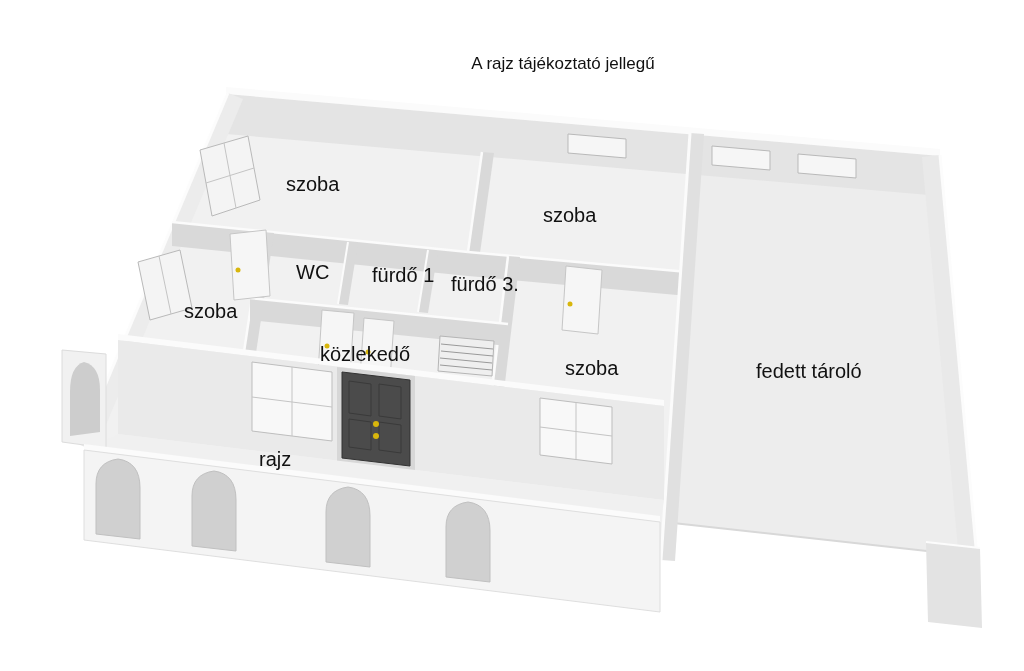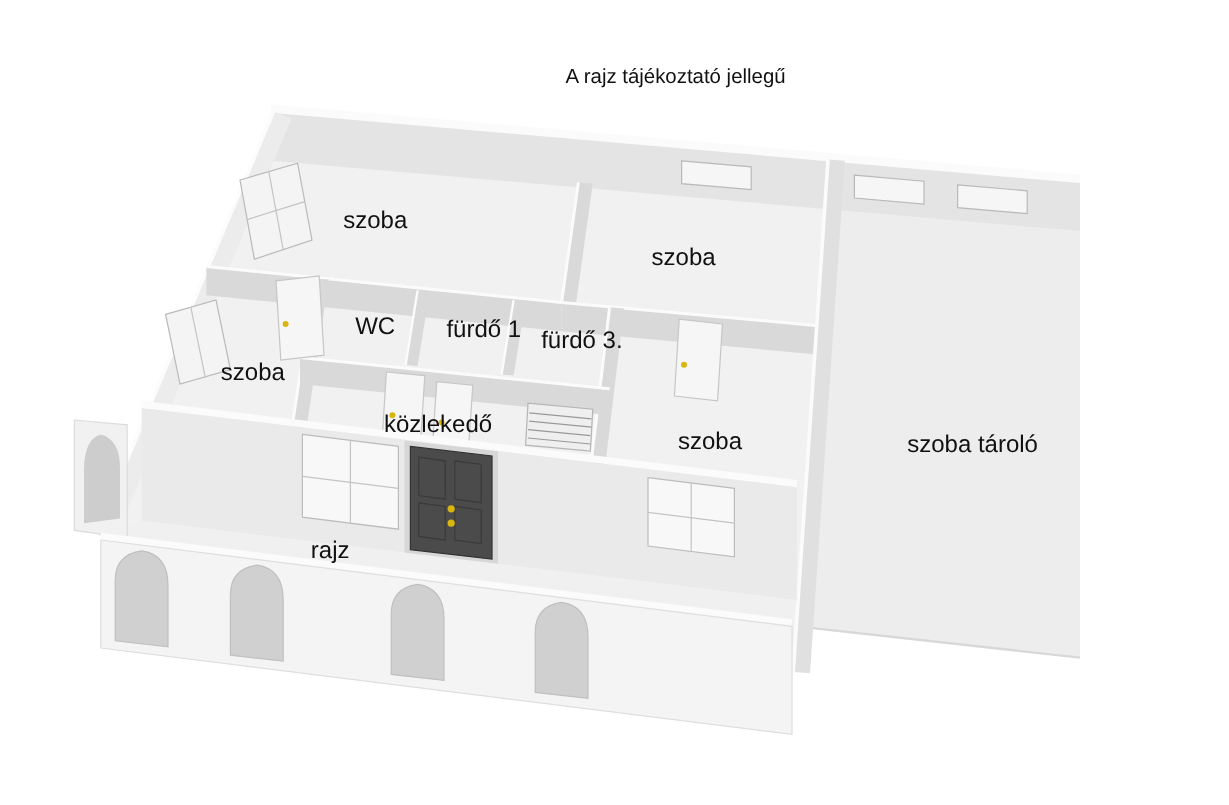--- a/index.html
+++ b/index.html
@@ -1,17 +1,17 @@
 <!DOCTYPE html>
 <html><head>
 <meta charset="utf-8">
 <style>
   html,body{margin:0;padding:0;background:#fff;}
   .stage{
-    position:relative;width:900px;height:671px;background:#fff;overflow:hidden;
+    position:relative;width:1024px;height:671px;background:#fff;overflow:hidden;
     font-family:"Liberation Sans",sans-serif;
   }
   .stage svg{position:absolute;left:0;top:0;}
   .label{
     position:absolute;font-size:20px;color:#111;white-space:nowrap;
     font-family:"Liberation Sans",sans-serif;
   }
   .title{font-size:17px;transform:translateX(-50%);}
 </style>
 </head>
@@ -145,15 +145,15 @@
 
   <div class="label title" style="left:563px;top:54px;">A rajz tájékoztató jellegű</div>
   <div class="label" style="left:286px;top:173px;">szoba</div>
   <div class="label" style="left:543px;top:204px;">szoba</div>
   <div class="label" style="left:296px;top:261px;">WC</div>
   <div class="label" style="left:372px;top:264px;">fürdő 1</div>
   <div class="label" style="left:451px;top:273px;">fürdő 3.</div>
   <div class="label" style="left:184px;top:300px;">szoba</div>
   <div class="label" style="left:320px;top:343px;">közlekedő</div>
   <div class="label" style="left:565px;top:357px;">szoba</div>
-  <div class="label" style="left:756px;top:360px;">szoba tároló</div>
+  <div class="label" style="left:756px;top:360px;">fedett tároló</div>
   <div class="label" style="left:259px;top:448px;">rajz</div>
 </div>
 
 </body></html>

